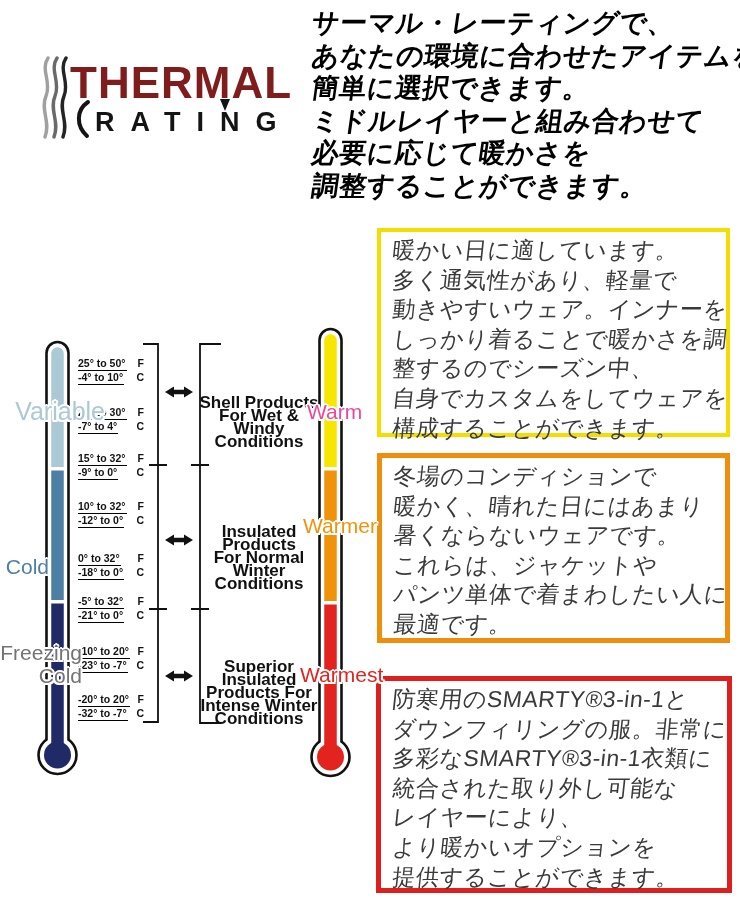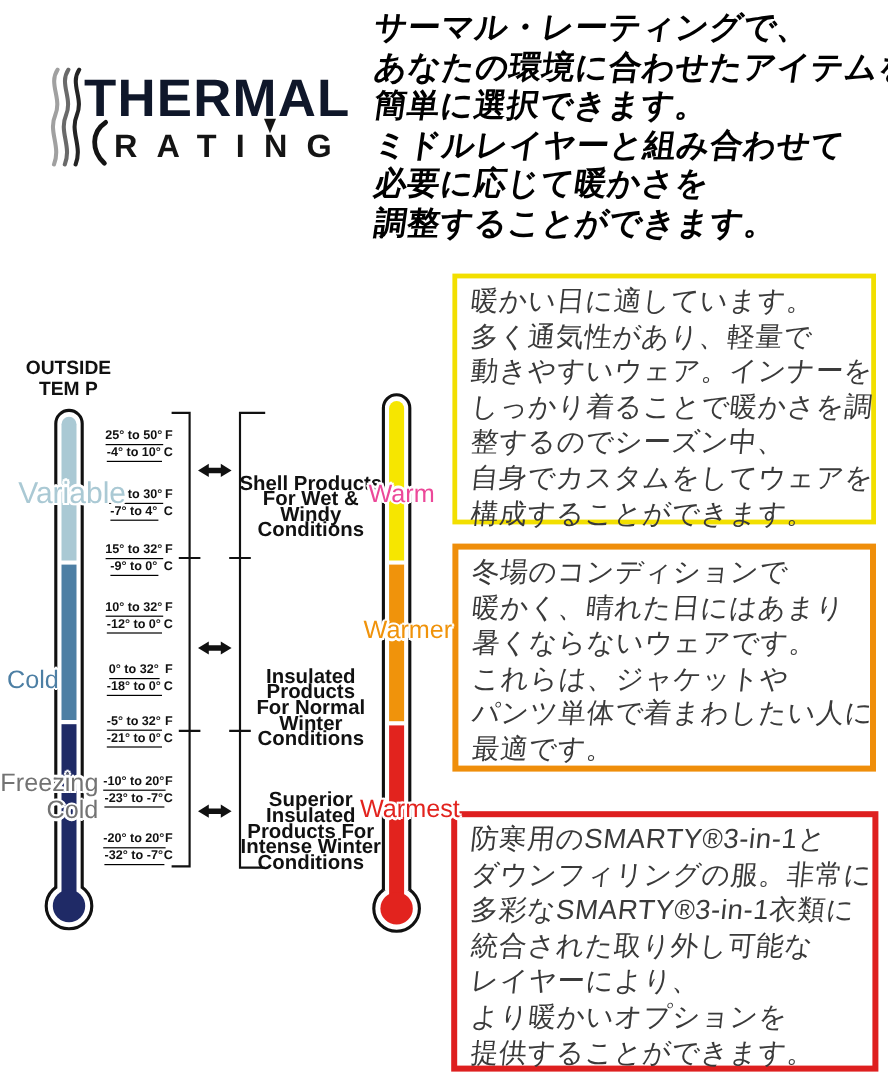--- a/index.html
+++ b/index.html
@@ -2,58 +2,58 @@
 <html><head>
 <meta charset="utf-8">
 <style>
   html,body{margin:0;padding:0;background:#fff;}
   .canvas{position:relative;width:740px;height:900px;background:#fff;overflow:hidden;
           font-family:"Liberation Sans",sans-serif;color:#111;}
   .abs{position:absolute;}
 
   
   .logo-title{position:absolute;left:70px;top:61px;font-weight:bold;font-size:44px;line-height:44px;
-              letter-spacing:1px;color:#0f172a;white-space:nowrap;}
+              letter-spacing:1px;color:#7f1d1d;white-space:nowrap;}
   .logo-sub{position:absolute;left:95px;top:109px;font-weight:bold;font-size:27px;line-height:27px;
             letter-spacing:16px;color:#141414;white-space:nowrap;}
   .logo-pointer{position:absolute;left:220px;top:99px;width:0;height:0;
                 border-left:5.5px solid transparent;border-right:5.5px solid transparent;
                 border-top:12px solid #141414;}
 
   
   .intro{position:absolute;left:310px;top:5px;width:430px;}
   .intro .ln{height:32.5px;font-size:27px;font-weight:bold;letter-spacing:0.5px;color:#000;
              white-space:nowrap;transform:skewX(-8deg);transform-origin:0 100%;}
 
   
   .col-header{position:absolute;text-align:center;font-weight:bold;font-size:16px;line-height:17px;color:#111;}
   .hdr-out{left:16px;top:299px;width:82px;}
   .hdr-prod{left:286px;top:296px;width:84px;}
 
   
   .temp-pair{position:absolute;left:78px;width:68px;}
-  .temp-row{position:relative;height:13.5px;font-size:10.5px;font-weight:bold;white-space:nowrap;text-align:center;}
+  .temp-row{position:relative;height:13.5px;font-size:10.5px;font-weight:bold;white-space:nowrap;}
   .temp-row .rng{display:inline-block;border-bottom:1.3px solid #000;padding:0 1px 1px 0;}
   .temp-row .unit{position:absolute;right:2px;top:0;}
 
   
   .zone{position:absolute;font-size:21px;line-height:23px;font-weight:normal;white-space:nowrap;z-index:6;
         text-shadow:-1.5px -1.5px 0 #fff,1.5px -1.5px 0 #fff,-1.5px 1.5px 0 #fff,1.5px 1.5px 0 #fff,
                     0 -2px 0 #fff,0 2px 0 #fff,-2px 0 0 #fff,2px 0 0 #fff;}
   .z-variable{left:0;top:400px;width:105px;text-align:right;font-size:25px;color:#aac9d4;}
   .z-cold{left:0;top:527px;width:49px;text-align:right;color:#4d7fa4;margin-top:28px;}
   .z-freezing{left:0;top:641px;width:82px;text-align:right;white-space:normal;color:#737373;}
   .z-warm{left:307px;top:400px;color:#ec4899;}
   .z-warmer{left:303px;top:514px;color:#f0930b;}
   .z-warmest{left:300px;top:663px;color:#e2231e;}
 
   
   .prod-desc{position:absolute;left:196px;width:126px;text-align:center;font-weight:bold;
              font-size:17px;line-height:13px;color:#111;white-space:pre-line;}
-  .pd-0{top:396px;} .pd-1{top:525px;margin-top:32px;} .pd-2{top:660px;}
+  .pd-0{top:396px;} .pd-1{top:525px;} .pd-2{top:660px;}
 
   
   .box{position:absolute;box-sizing:border-box;background:#fff;padding:3px 10px;}
   .box .ln{height:29.6px;font-size:23px;letter-spacing:0.5px;color:#3a3a3a;white-space:nowrap;
            transform:skewX(-6deg);transform-origin:0 100%;}
   .box-warm{left:377px;top:228px;width:353px;height:209px;border:4px solid #f2df00;}
   .box-warmer{left:377px;top:453px;width:353px;height:190px;border:5px solid #ef8e0a;}
   .box-warmest{left:376px;top:676px;width:356px;height:217px;border:5px solid #de1f1f;}
 </style>
 </head>
@@ -75,24 +75,20 @@
 
   <div class="intro">
     <div class="ln">サーマル・レーティングで、</div>
     <div class="ln">あなたの環境に合わせたアイテムを</div>
     <div class="ln">簡単に選択できます。</div>
     <div class="ln">ミドルレイヤーと組み合わせて</div>
     <div class="ln">必要に応じて暖かさを</div>
     <div class="ln">調整することができます。</div>
   </div>
 
-  <div class="col-header hdr-out">
-    <div>OUTSIDE</div>
-    <div>TEM P</div>
-  </div>
 
   <svg class="abs" style="left:36px;top:338px;" width="44" height="444" viewBox="0 0 44 444">
     <circle cx="21.5" cy="417" r="19" fill="#fff" stroke="#111" stroke-width="2.6"></circle>
     <path d="M10.5 402 V15 A11 11 0 0 1 32.5 15 V402 Z" fill="#fff"></path>
     <path d="M10.5 402 V15 A11 11 0 0 1 32.5 15 V402" fill="none" stroke="#111" stroke-width="2.6"></path>
     <path d="M15.25 129 V15.5 A6.25 6.25 0 0 1 27.75 15.5 V129 Z" fill="#aac9d4"></path>
     <rect x="15.25" y="132.5" width="12.5" height="129.5" fill="#4d7fa4"></rect>
     <rect x="15.25" y="265.5" width="12.5" height="152" fill="#1f2a66"></rect>
     <circle cx="21.5" cy="417" r="13.5" fill="#1f2a66"></circle>
   </svg>

